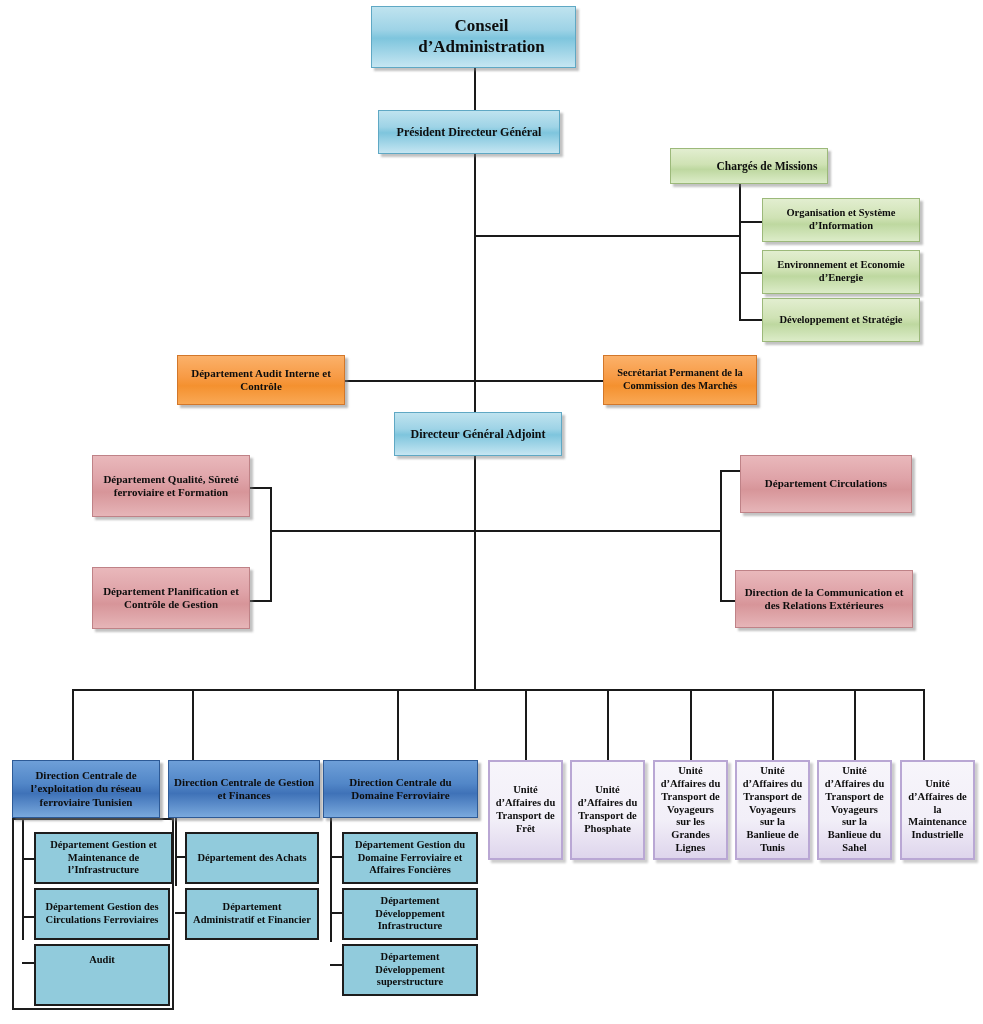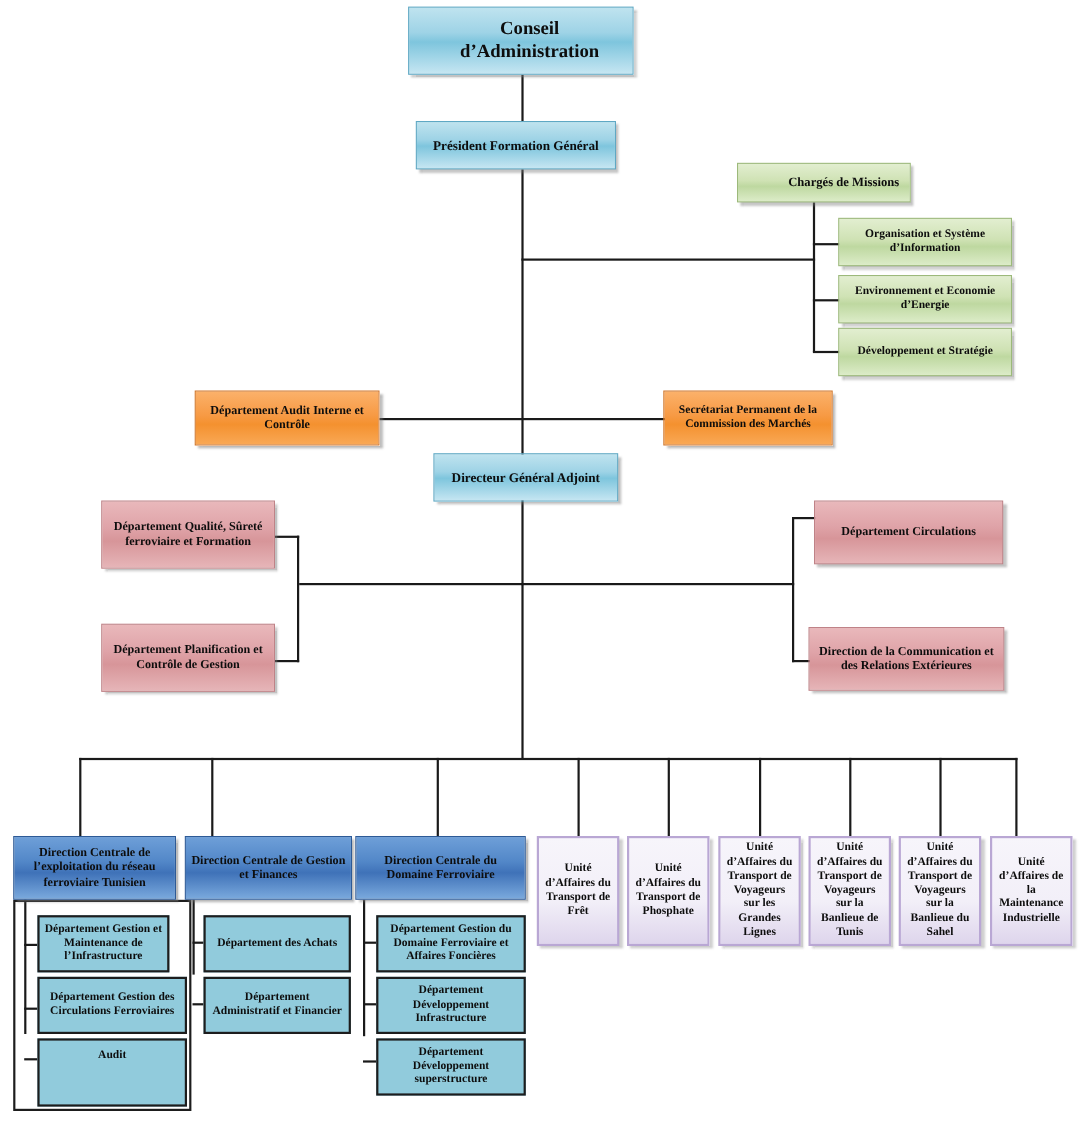--- a/index.html
+++ b/index.html
@@ -91,21 +91,21 @@
 <div id="chart">
 
   <div class="ln lnv" style="left:474px; top:68px; height:42px;"></div>
   <div class="ln lnv" style="left:474px; top:154px; height:536px;"></div>
 
   <div class="node sky" style="left:371px; top:6px; width:205px; height:62px; font-size:17px;padding-left:20px;">
     <span>Conseil d’Administration</span>
   </div>
 
   <div class="node sky" style="left:378px; top:110px; width:182px; height:44px; font-size:12px;">
-    <span>Président Formation Général</span>
+    <span>Président Directeur Général</span>
   </div>
 
   <div class="node sky" style="left:394px; top:412px; width:168px; height:44px; font-size:12px;">
     <span>Directeur Général Adjoint</span>
   </div>
 
   <div class="node green" style="left:670px; top:148px; width:158px; height:36px; font-size:11.5px;padding-left:40px;">
     <span>Chargés de Missions</span>
   </div>
 
@@ -175,21 +175,21 @@
 
   <div class="plainbox" style="position:absolute; left:12px; top:818px; width:158px; height:188px;"></div>
   <div class="node navy" style="left:12px; top:760px; width:148px; height:58px; font-size:11px;">
     <span>Direction  Centrale de l’exploitation du réseau ferroviaire Tunisien</span>
   </div>
   <div class="ln lnv" style="left:22px; top:818px; height:122px;"></div>
   <div class="ln lnh" style="left:22px; top:858px; width:12px;"></div>
   <div class="ln lnh" style="left:22px; top:916px; width:12px;"></div>
   <div class="ln lnh" style="left:22px; top:962px; width:12px;"></div>
 
-  <div class="node teal" style="left:34px; top:832px; width:120px; height:52px; font-size:10.5px;">
+  <div class="node teal" style="left:34px; top:832px; width:139px; height:52px; font-size:10.5px;">
     <span>Département Gestion et Maintenance de l’Infrastructure</span>
   </div>
   <div class="node teal" style="left:34px; top:888px; width:136px; height:52px; font-size:10.5px;">
     <span>Département Gestion des Circulations Ferroviaires</span>
   </div>
   <div class="node teal" style="left:34px; top:944px; width:136px; height:62px; font-size:10.5px; align-items:flex-start; padding-top:8px;">
     <span>Audit</span>
   </div>
 
   <div class="node navy" style="left:168px; top:760px; width:152px; height:58px; font-size:11px;">

